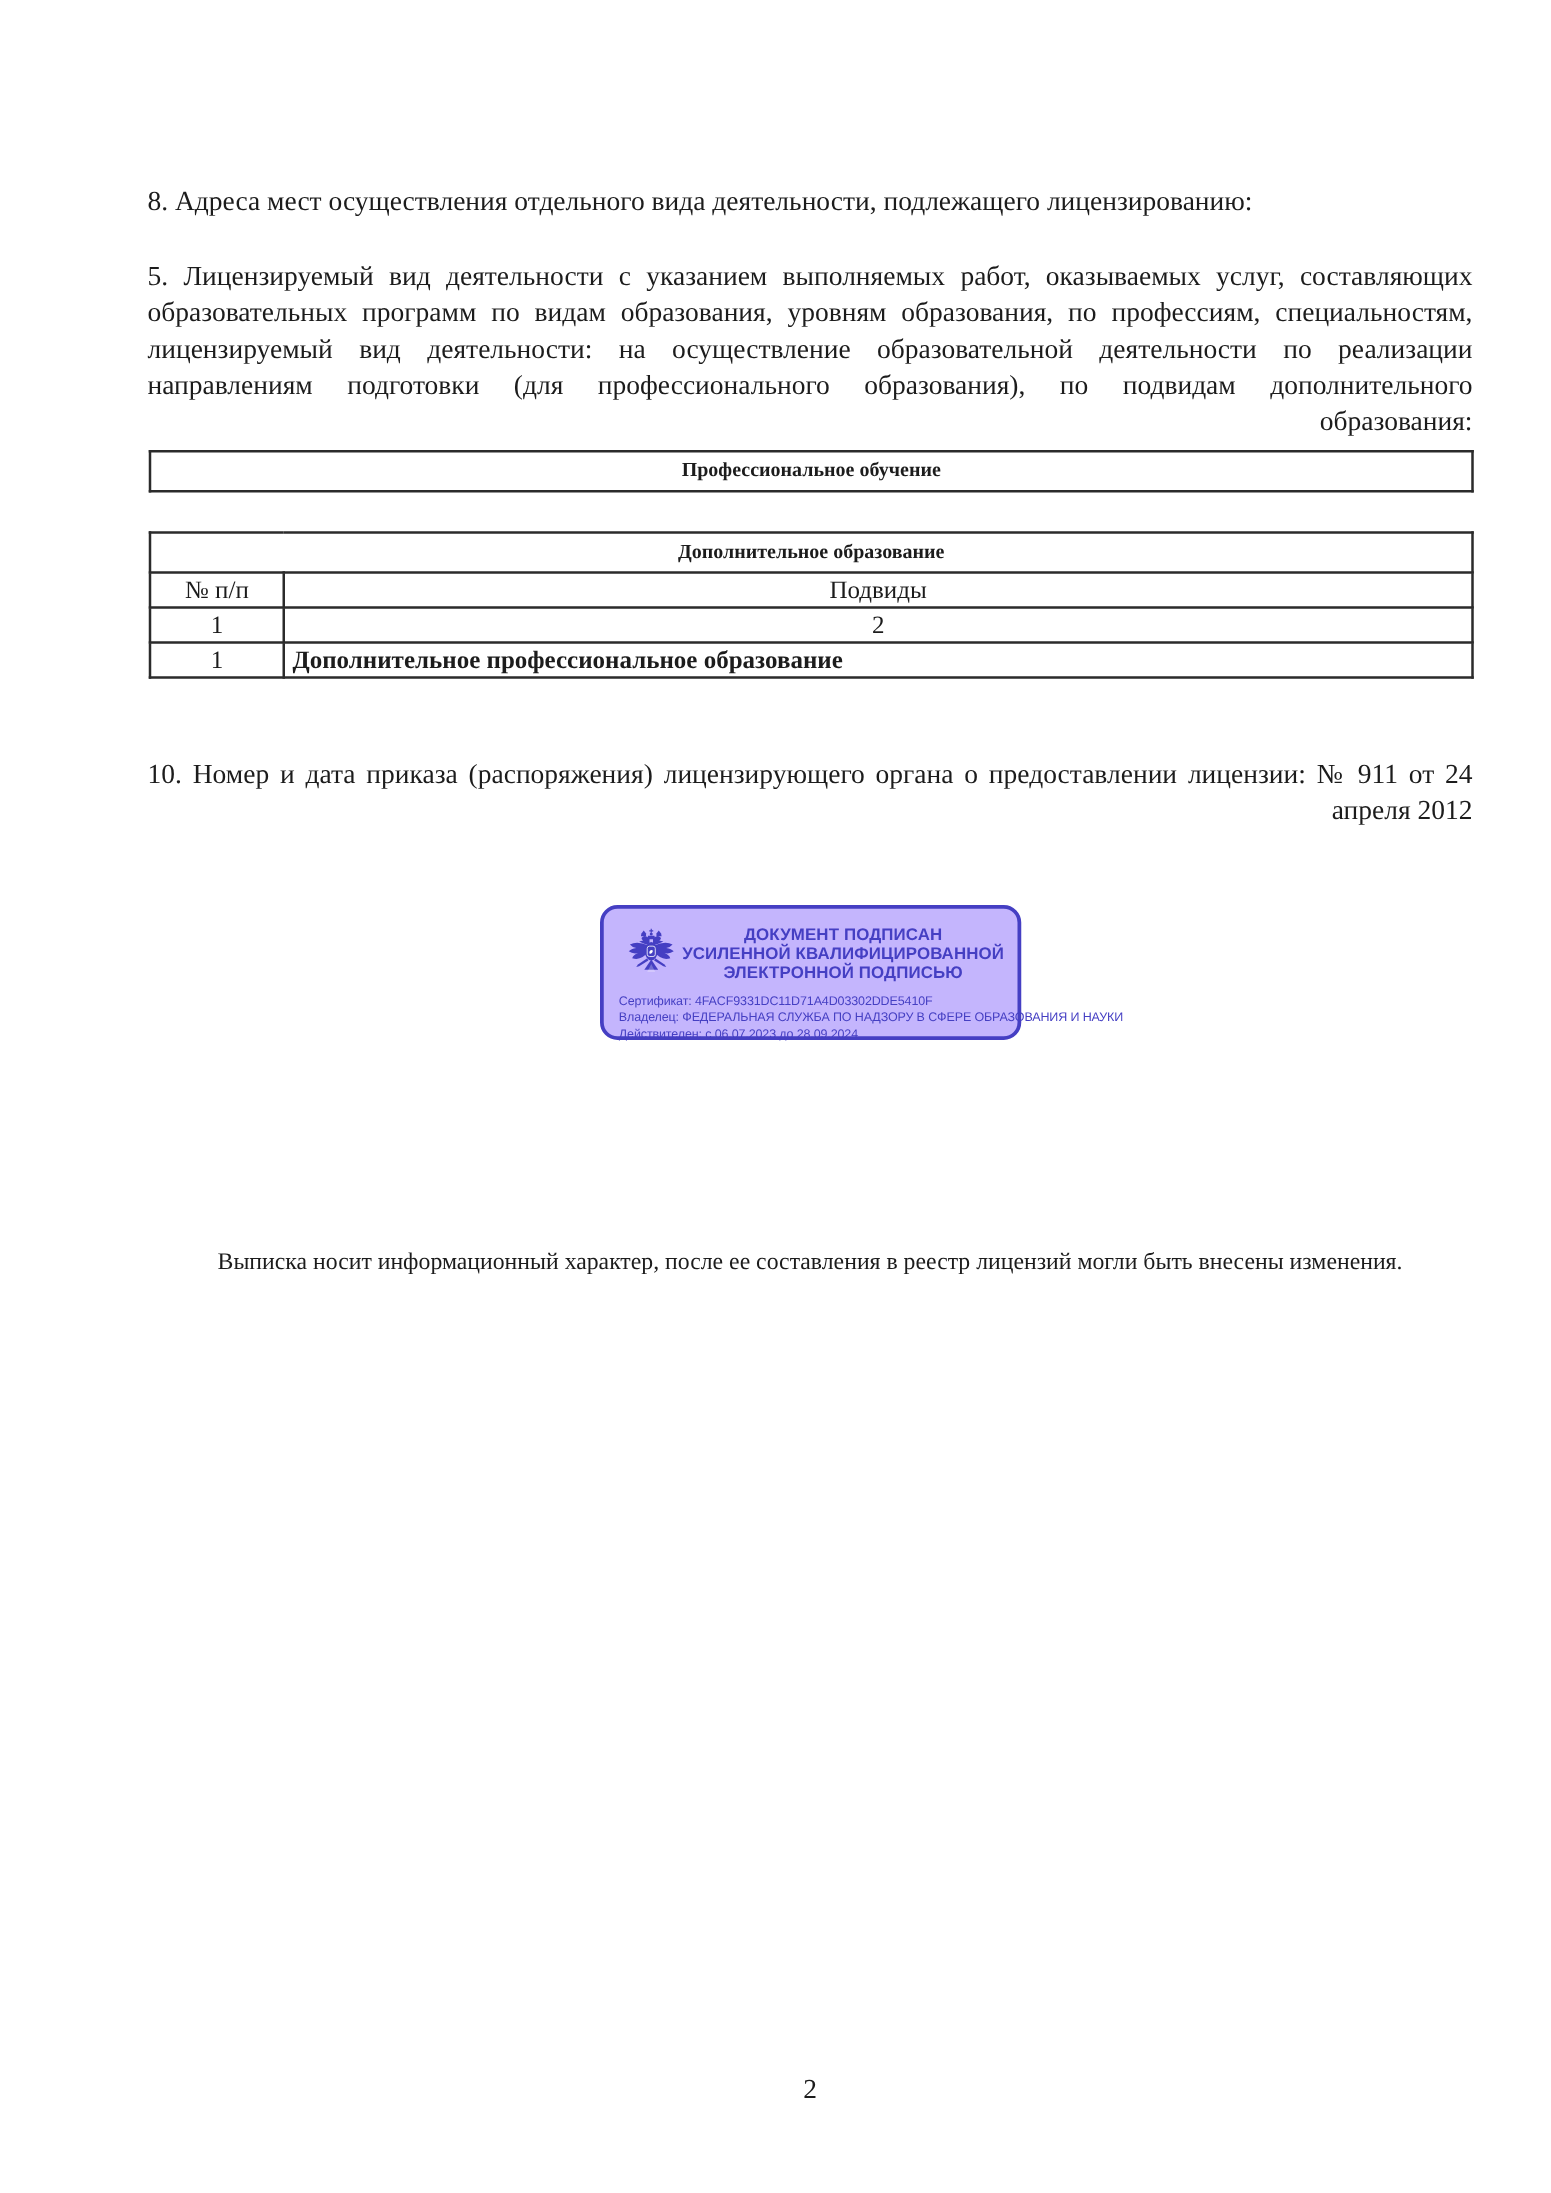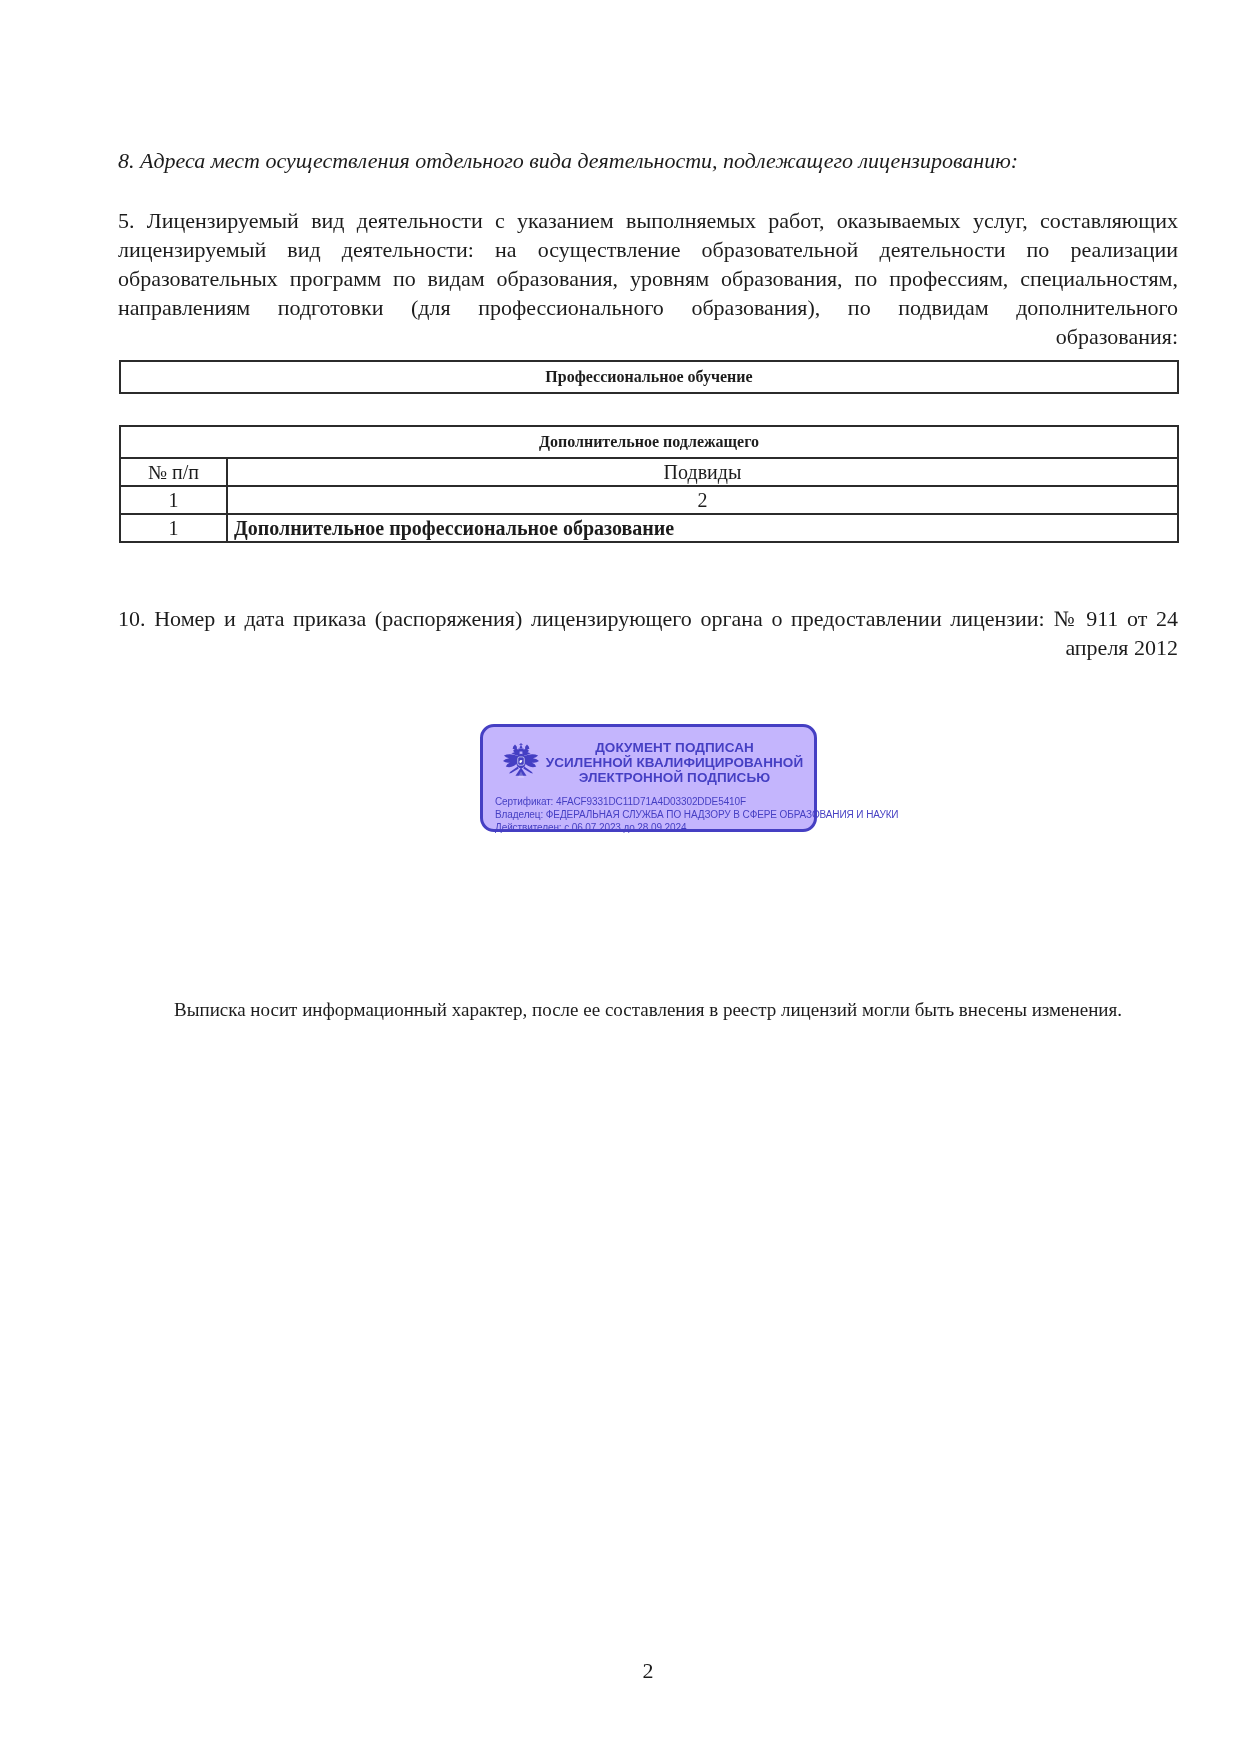--- a/index.html
+++ b/index.html
@@ -120,46 +120,46 @@
       width: 1060px;
       text-align: center;
       font-size: 22px;
     }
   </style>
 </head>
 <body>
 
 <div class="page">
 
-  <div class="abs body-text" style="top:146px;font-style:italic;">8. Адреса мест осуществления отдельного вида деятельности, подлежащего лицензированию:</div>
+  <div class="abs body-text" style="top:146px;">8. Адреса мест осуществления отдельного вида деятельности, подлежащего лицензированию:</div>
 
   <div class="abs body-text" style="top:206px;">
     <div class="jline">5. Лицензируемый вид деятельности с указанием выполняемых работ, оказываемых услуг, составляющих</div>
+    <div class="jline">образовательных программ по видам образования, уровням образования, по профессиям, специальностям,</div>
     <div class="jline">лицензируемый вид деятельности: на осуществление образовательной деятельности по реализации</div>
-    <div class="jline">образовательных программ по видам образования, уровням образования, по профессиям, специальностям,</div>
     <div class="jline">направлениям подготовки (для профессионального образования), по подвидам дополнительного</div>
     <div class="jline-last">образования:</div>
   </div>
 
   <table class="doc-table" style="top:360px;">
     <tbody>
         <tr>
       <td class="tbl-title">Профессиональное обучение</td>
     </tr>
   </tbody>
     </table>
 
   <table class="doc-table" style="top:425px;">
     <colgroup>
         <col class="col-num">
         <col>
       </colgroup>
     <tbody>
         <tr>
-      <td class="tbl-title" colspan="2">Дополнительное подлежащего</td>
+      <td class="tbl-title" colspan="2">Дополнительное образование</td>
     </tr>
     <tr class="row-head">
       <td>№ п/п</td>
       <td>Подвиды</td>
     </tr>
     <tr class="row-data">
       <td>1</td>
       <td>2</td>
     </tr>
     <tr class="row-data">

